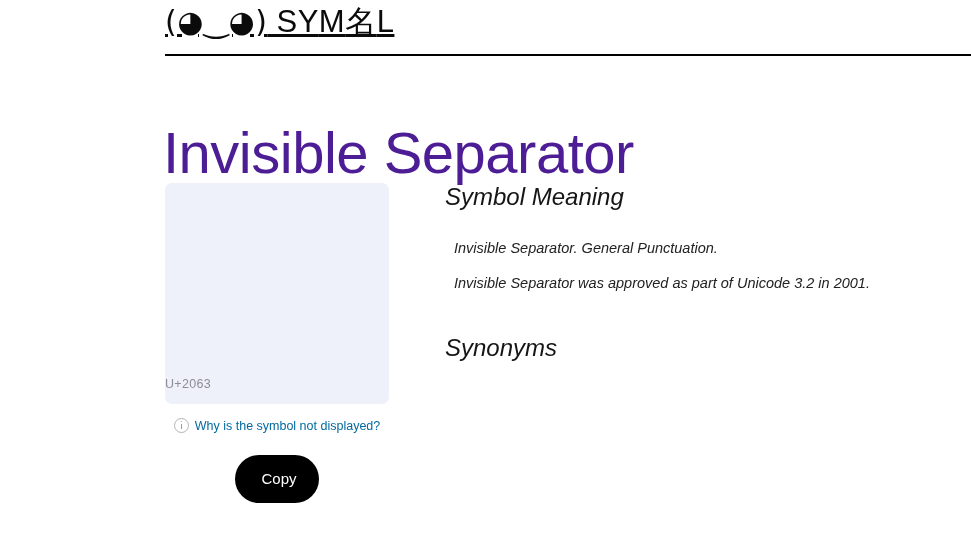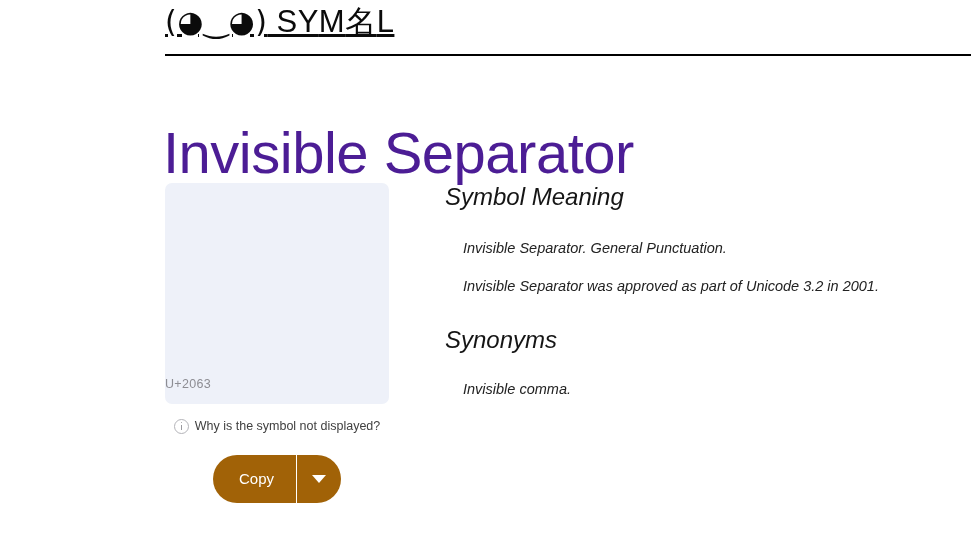--- a/index.html
+++ b/index.html
@@ -107,26 +107,26 @@
     bottom: 12px;
     width: 100%;
     font-size: 12.5px;
     line-height: 16px;
     color: #8d8d93;
     letter-spacing: 0.3px;
   }
 
   .not-displayed-note {
     display: flex;
-    align-items: flex-end;
+    align-items: flex-start;
     justify-content: center;
     gap: 6px;
     margin-top: 14px;
     width: 224px;
-    color: #404040;
+    color: #0369a1;
     font-size: 12.5px;
     line-height: 16px;
   }
   .info-icon {
     display: inline-block;
     width: 13px;
     height: 13px;
     flex: 0 0 13px;
     border: 1px solid #b4b4b9;
     border-radius: 50%;
@@ -157,23 +157,24 @@
   .copy-group {
     margin-top: 21px;
     width: 224px;
     display: flex;
     justify-content: center;
   }
   .copy-split {
     display: flex;
     align-items: stretch;
     height: 48px;
-    background: #a16207;
+    background: #000000;
     border-radius: 24px;
     overflow: hidden;
+    flex-direction: column;
   }
   .copy-button {
     background: transparent;
     border: none;
     color: #ffffff;
     font-family: "Liberation Sans", sans-serif;
     font-size: 15px;
     line-height: 48px;
     padding: 0 22px 0 26px;
     cursor: pointer;
@@ -217,26 +218,26 @@
     line-height: 32px;
     font-weight: 400;
     color: #151515;
     margin: 0;
     white-space: nowrap;
   }
   .section-para {
     font-size: 14.5px;
     line-height: 20px;
     color: #222222;
-    margin: 18px;
+    margin: 9px;
     white-space: nowrap;
   }
   .meaning-p1 { margin-top: 25px; }
   .meaning-p2 { margin-top: 15px; }
-  .synonyms-heading { margin-top: 28px; }
+  .synonyms-heading { margin-top: 39px; }
   .synonyms-p { margin-top: 23px; }
 </style>
 </head>
 <body>
 
 <div class="page">
 
   <header class="site-header">
     <a class="brand" href="#"><span class="emoticon">(◕‿◕)</span><span class="wordmark"> SY</span><span class="wordmark">M</span><span class="cjk">名</span><span class="wordmark">L</span></a>
     <div class="header-rule"></div>
@@ -267,16 +268,15 @@
     </div>
 
   </div>
 
   <div class="right-col">
     <h2 class="section-heading">Symbol Meaning</h2>
     <p class="section-para meaning-p1">Invisible Separator. General Punctuation.</p>
     <p class="section-para meaning-p2">Invisible Separator was approved as part of Unicode 3.2 in 2001.</p>
 
     <h2 class="section-heading synonyms-heading">Synonyms</h2>
-    <p class="section-para synonyms-p">Invisible comma.</p>
   </div>
 
 </div>
 
 </body></html>

